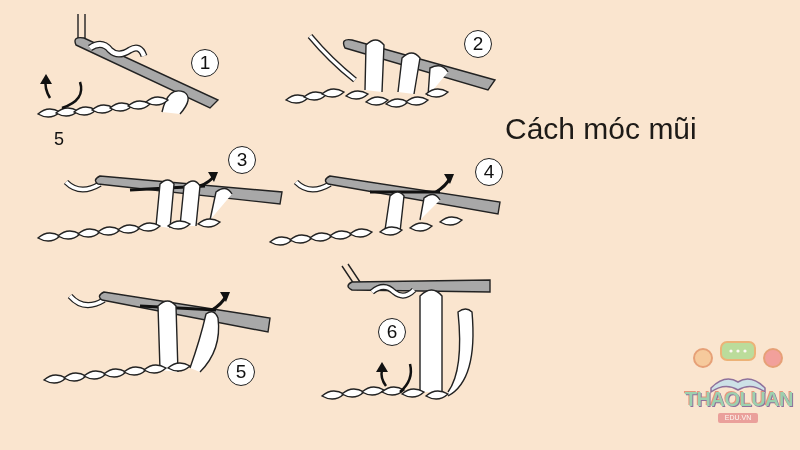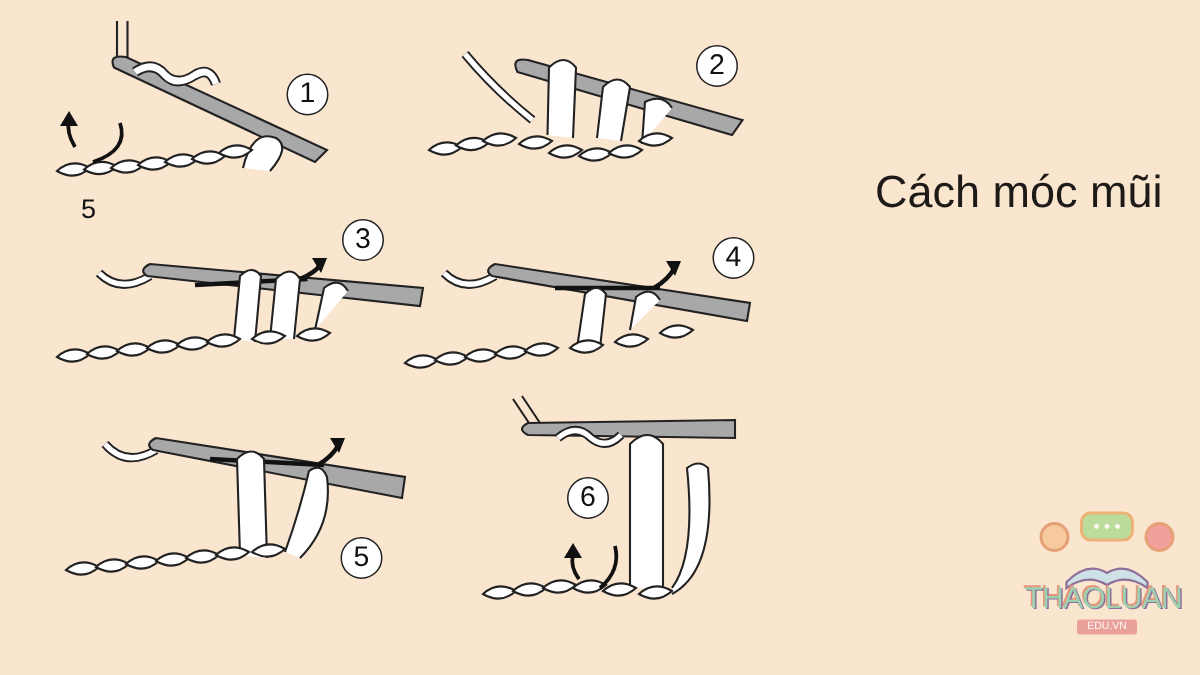--- a/index.html
+++ b/index.html
@@ -15,27 +15,27 @@
     background: #ffffff; border: 1.5px solid #222;
     display: flex; align-items: center; justify-content: center;
     font-size: 19px; color: #111; box-sizing: border-box;
     font-family: "Liberation Sans", sans-serif;
   }
   .chain-label {
     position: absolute; font-size: 18px; color: #111;
   }
   .title {
     position: absolute; left: 505px; top: 108px; width: 270px;
-    text-align: right; font-size: 30px; line-height: 42px; color: #1d1a17;
+    text-align: left; font-size: 30px; line-height: 42px; color: #1d1a17;
     font-family: "Liberation Sans", sans-serif;
   }
   .logo { position: absolute; left: 683px; top: 338px; width: 110px; height: 100px; opacity: 0.75; }
   .logo-text {
-    position: absolute; left: 0; top: 50px; width: 110px; text-align: left;
-    font-weight: normal; font-size: 20px; letter-spacing: -0.5px;
+    position: absolute; left: 0; top: 50px; width: 110px; text-align: right;
+    font-weight: bold; font-size: 20px; letter-spacing: -0.5px;
     color: #7fc9a5; text-shadow: 1px 1px 0 #6b4a8a, -1px -1px 0 #e07a5f;
     font-family: "Liberation Sans", sans-serif;
   }
   .logo-sub {
     position: absolute; left: 35px; top: 75px; width: 40px; height: 10px;
     background: #e58a8a; color: #fff; font-size: 7px; text-align: center; line-height: 10px;
     border-radius: 2px;
   }
 </style>
 </head>

